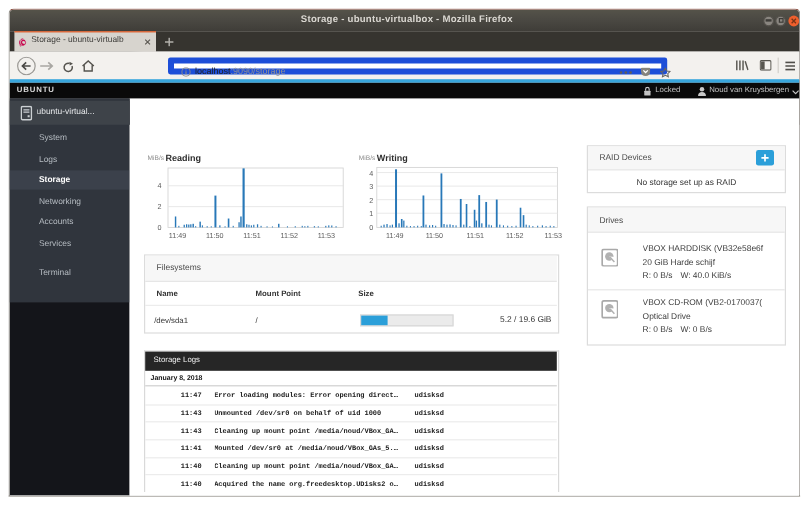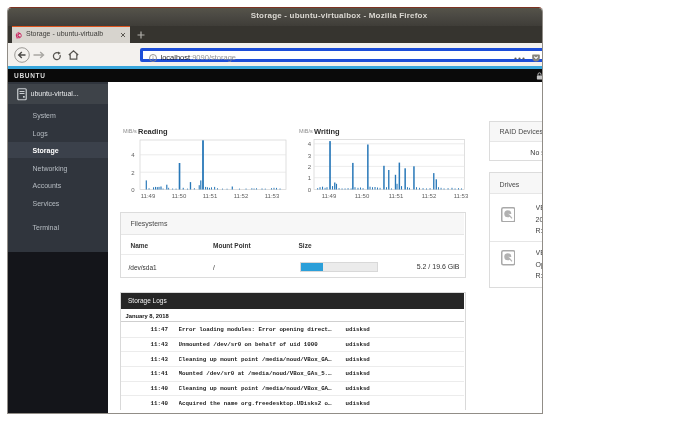--- a/index.html
+++ b/index.html
@@ -1,17 +1,17 @@
 <!DOCTYPE html>
 <html><head><meta charset="utf-8"><style>
 *{margin:0;padding:0;box-sizing:border-box}
 html,body{width:677px;height:421px;background:#fff;font-family:"Liberation Sans",sans-serif;overflow:hidden}
 .abs{position:absolute}
 #desk{position:relative;width:677px;height:421px;background:#fff}
-#win{position:absolute;left:7px;top:7px;width:536px;height:407px;border:1px solid #918d87;border-top:1.5px solid #7e3322;border-radius:4.5px 4.5px 0 0;overflow:hidden;background:#fff}
+#win{position:absolute;left:7px;top:7px;width:660px;height:407px;border:1px solid #918d87;border-top:1.5px solid #7e3322;border-radius:4.5px 4.5px 0 0;overflow:hidden;background:#fff}
 </style></head><body>
 <div id="desk">
     <div id="win">
 <div class="abs" style="left:0;top:0;width:662px;height:17.5px;background:linear-gradient(180deg,#555349 0%,#4c4a44 40%,#3f3d38 100%)">
  <div class="abs" style="left:0;top:3px;width:662px;height:12px;font-size:8px;font-weight:bold;color:#dbd8d2;text-align:center;letter-spacing:0.2px">Storage - ubuntu-virtualbox - Mozilla Firefox</div>
  <div class="abs" style="left:627.5px;top:4.5px;width:9px;height:9px;border-radius:50%;background:#8a8680;border:0.5px solid #55524c"></div>
  <div class="abs" style="left:629.5px;top:8.2px;width:5px;height:1.4px;background:#3e3c38"></div>
  <div class="abs" style="left:638px;top:4.5px;width:9px;height:9px;border-radius:50%;background:#8a8680;border:0.5px solid #55524c"></div>
  <div class="abs" style="left:640.5px;top:7px;width:4px;height:4px;border:1.2px solid #3e3c38"></div>
  <div class="abs" style="left:648.5px;top:4.5px;width:9px;height:9px;border-radius:50%;background:#ee5f2d"></div>
@@ -43,21 +43,21 @@
  <svg class="abs" style="left:25px;top:8px" width="12" height="8" viewBox="0 0 12 8">
   <path d="M0.5 4 H10 M7.2 1 L10.5 4 L7.2 7" fill="none" stroke="#a9a7a3" stroke-width="1.4"></path>
  </svg>
  <svg class="abs" style="left:44px;top:7.5px" width="10" height="10" viewBox="0 0 12 12">
   <path d="M7.2 2.35 A4.1 4.1 0 1 0 9.65 4.8" fill="none" stroke="#56544f" stroke-width="1.5"></path>
   <path d="M7.1 0.5 L10.6 2.5 L7.3 4.4 Z" fill="#56544f"></path>
  </svg>
  <svg class="abs" style="left:60px;top:7px" width="11" height="10" viewBox="0 0 11 10">
   <path d="M0.8 5 L5.5 0.8 L10.2 5 M2.2 4.3 V9.2 H8.8 V4.3" fill="none" stroke="#56544f" stroke-width="1.2"></path>
  </svg>
- <div class="abs" style="left:132px;top:5px;width:416px;height:14px;background:#fff;border:3px solid #1d4ed8;border-radius:2px">
+ <div class="abs" style="left:132px;top:5px;width:416px;height:14px;background:#fff;border:5px solid #1d4ed8;border-radius:2px">
   <svg class="abs" style="left:6px;top:2.5px" width="8" height="8">
             <circle cx="4" cy="4" r="3.5" fill="none" stroke="#8b8b89" stroke-width="0.9"></circle>
             <path d="M4 3.4 V6 M4 1.9 V2.7" stroke="#8b8b89" stroke-width="0.9"></path>
           </svg>
   <div class="abs" style="left:17.5px;top:2px;font-size:7.5px;color:#1e1e1e">localhost<span style="color:#919191">:9090/storage</span></div>
   <svg class="abs" style="left:371px;top:5.5px" width="11" height="3">
             <circle cx="1.5" cy="1.5" r="1.1" fill="#5f5d59"></circle>
             <circle cx="5.5" cy="1.5" r="1.1" fill="#5f5d59"></circle>
             <circle cx="9.5" cy="1.5" r="1.1" fill="#5f5d59"></circle>
           </svg>

